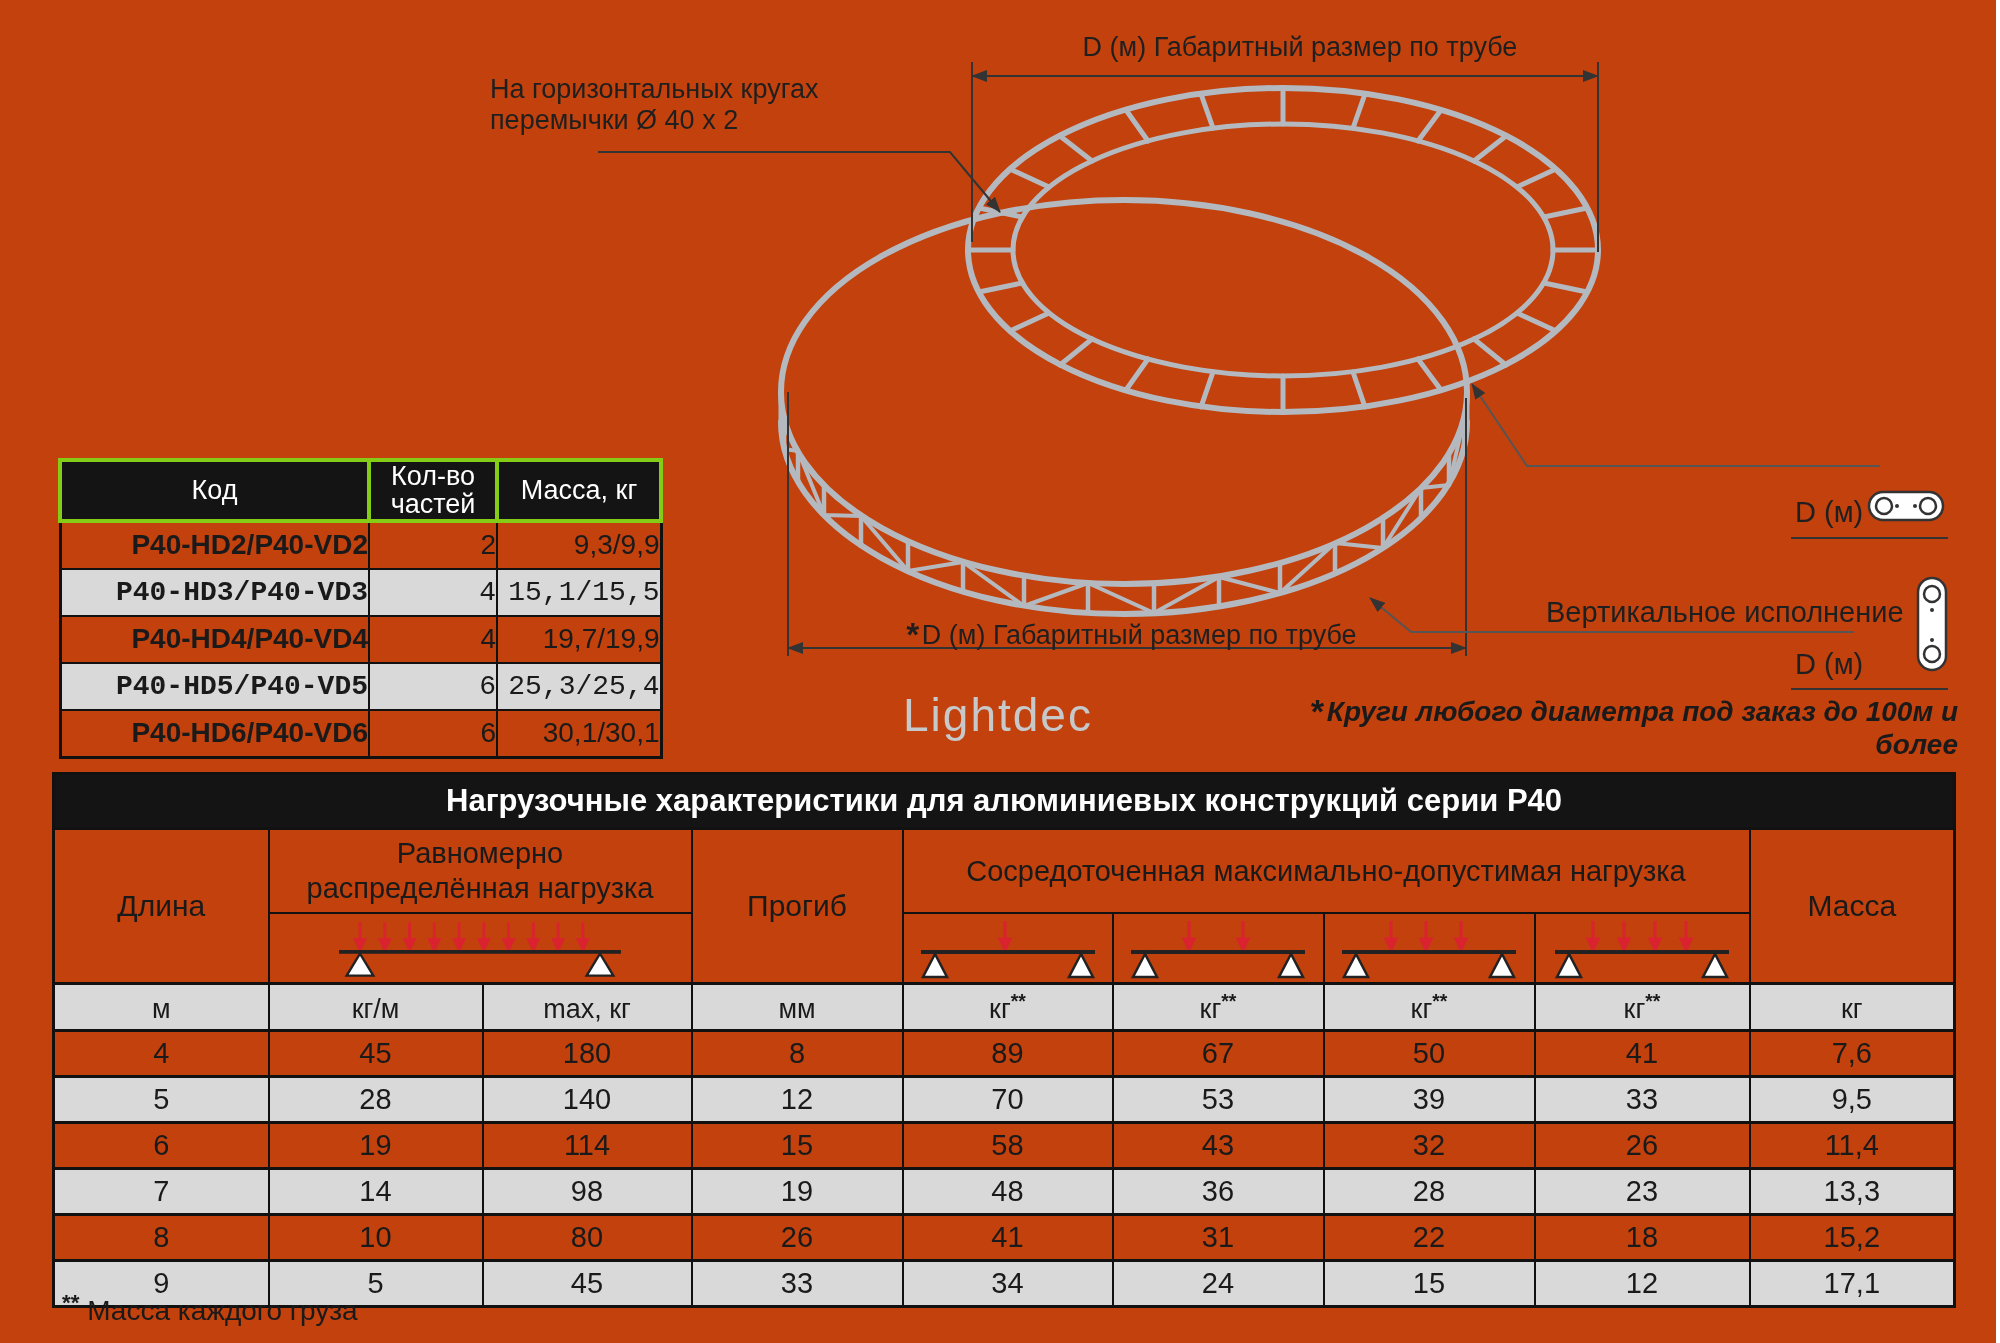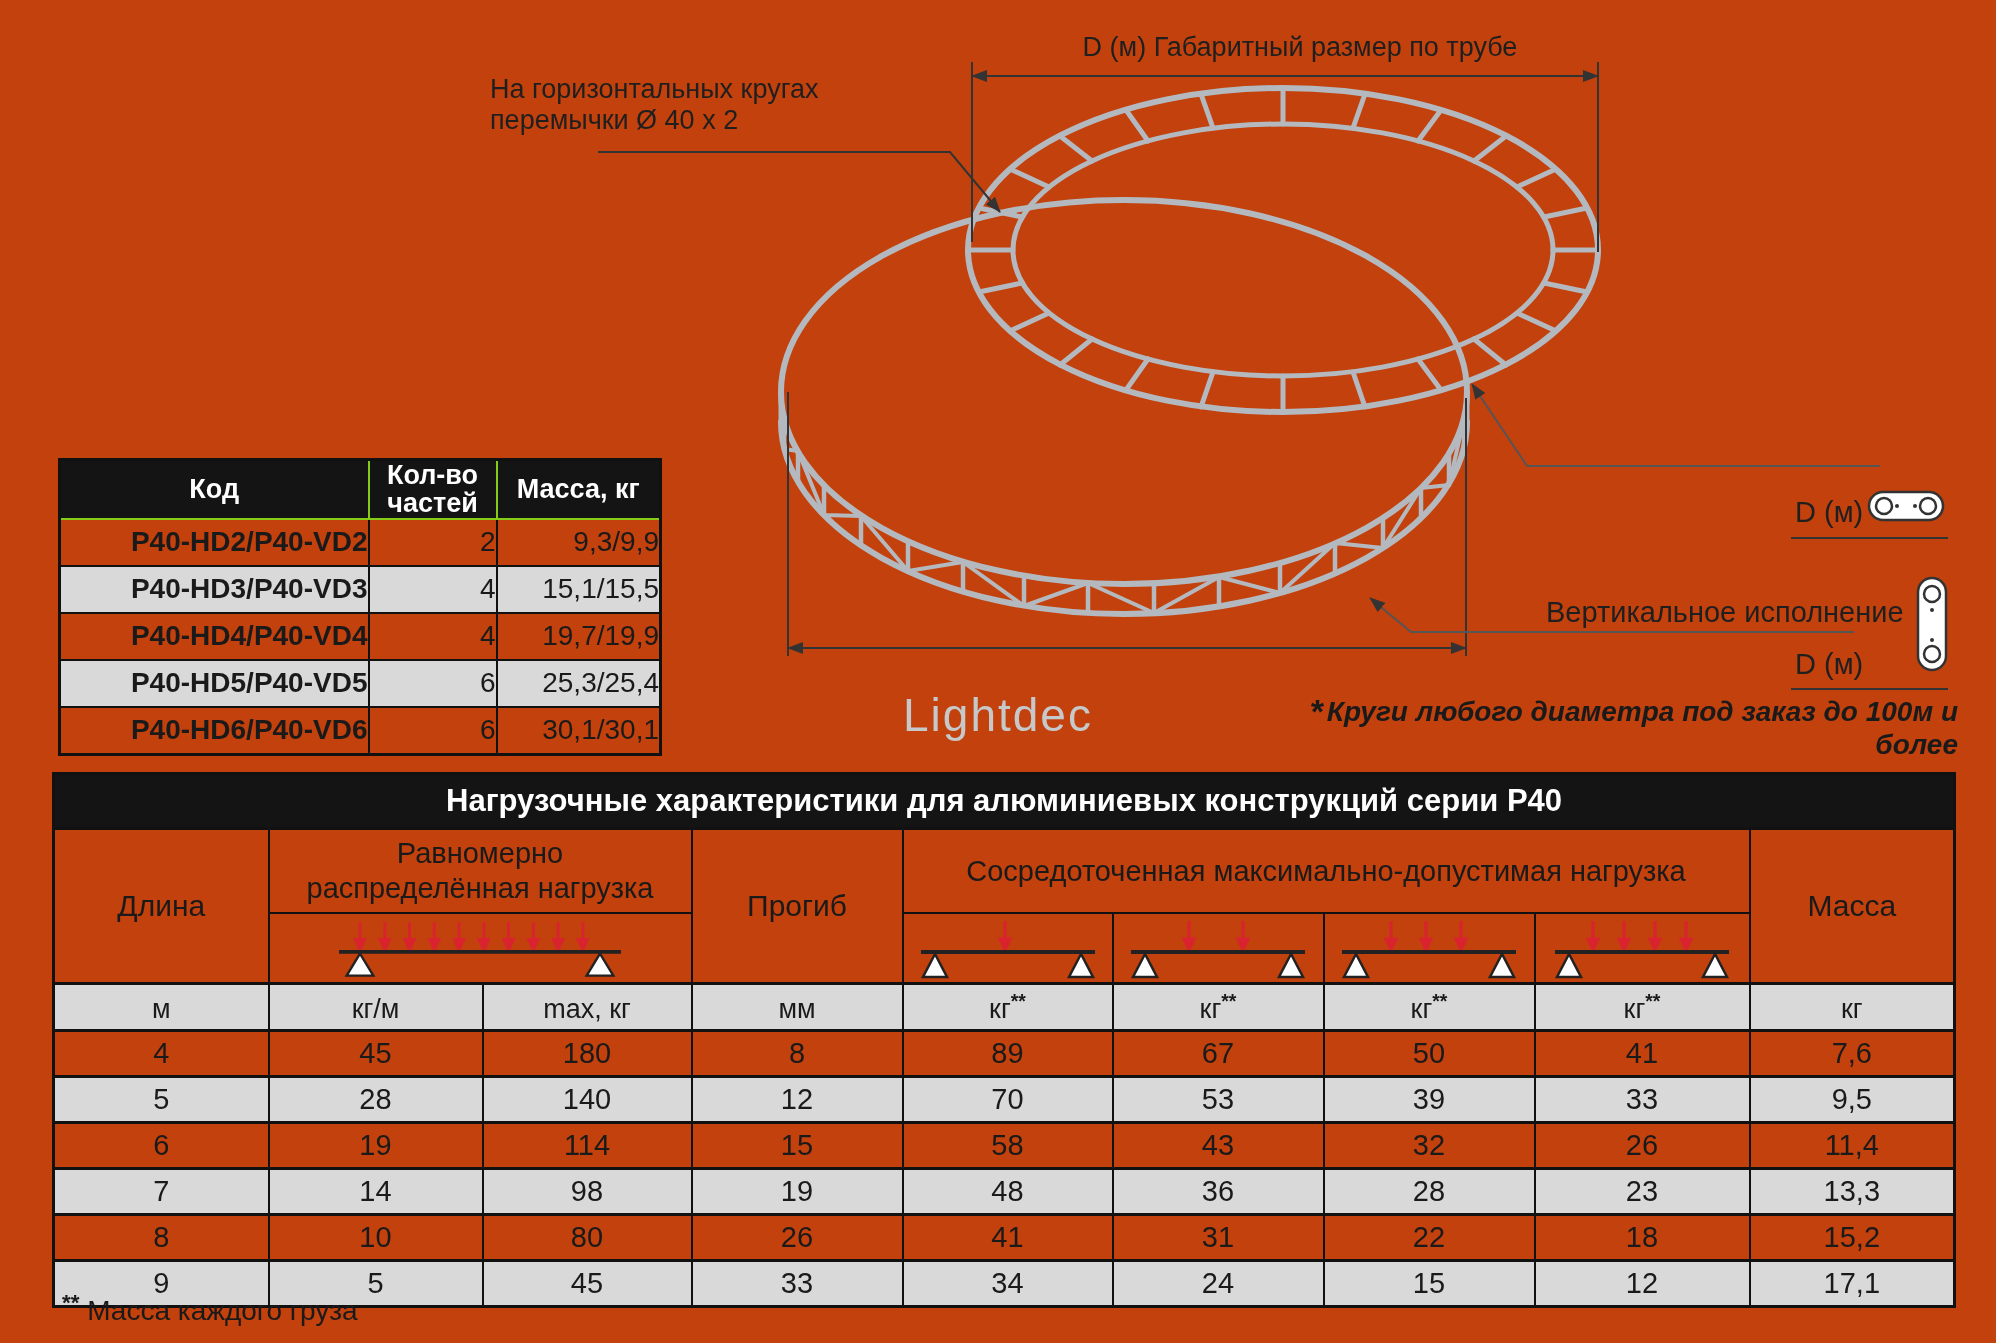--- a/index.html
+++ b/index.html
@@ -11,25 +11,25 @@
   .lbl{position:absolute;font-size:27px;line-height:1.15;color:#1f1f1f;}
   .lbl-center{text-align:center;}
   .dim-star{font-weight:bold;font-size:33px;font-style:italic;position:relative;top:2px;margin-right:4px;}
   .watermark{position:absolute;font-size:46px;color:#c6c8ca;letter-spacing:2px;}
   .order-note{position:absolute;font-style:italic;font-weight:bold;font-size:28px;text-align:right;}
   .order-note .dim-star{font-size:34px;}
 
   
   table{border-collapse:collapse;table-layout:fixed;}
   .spec{position:absolute;left:58px;top:458px;width:601px;border:3px solid #111;}
-  .spec th{background:#141414;color:#fff;font-weight:bold;font-size:27px;height:54px;
-           padding:0;line-height:1.05;border:2px solid #84cc16;text-align:center;vertical-align:middle;}
+  .spec th{background:#141414;color:#fff;font-weight:normal;font-size:27px;height:54px;
+           padding:0;line-height:1.05;border:4px solid #84cc16;text-align:center;vertical-align:middle;}
   .spec td{border:2px solid #111;text-align:right;vertical-align:middle;font-size:28px;height:45px;padding:0;}
   .spec td.code{font-weight:bold;}
-  .spec tr.alt td{background:#d9d9d9;}
+  .spec tr.alt td{background:#d9d9d9;font-family:Liberation Mono, monospace;}
 
   
   .load{position:absolute;left:52px;top:772px;width:1901px;border:3px solid #111;}
   .load th,.load td{border:2px solid #111;text-align:center;vertical-align:middle;padding:0;font-weight:normal;}
   .load tr.title th{background:#141414;color:#fff;font-size:31px;font-weight:bold;height:52px;border:3px solid #111;}
   .load tr.h1 th{font-size:29px;height:82px;line-height:1.2;white-space:pre-line;}
   .load tr.h2 td{height:68px;}
   .load tr.units td{background:#d9d9d9;font-size:27px;height:44px;border-top:3px solid #111;border-bottom:3px solid #111;}
   .load tr.data td{font-size:29px;height:43px;border-top-width:3px;}
   .load tr.data.alt td{background:#d9d9d9;}
@@ -109,20 +109,23 @@
     <div>перемычки Ø 40 x 2</div>
   </div>
 
 
   <div class="lbl" style="left:1795px;top:496px;font-size:29px;">D (м)</div>
 
   <div class="lbl" style="left:1546px;top:596px;font-size:29px;">Вертикальное исполнение</div>
 
   <div class="lbl" style="left:1795px;top:648px;font-size:29px;">D (м)</div>
 
+  <div class="lbl" style="left:905px;top:614px;">
+    <span class="dim-star">*</span><span>D (м)  Габаритный размер по трубе</span>
+  </div>
 
   <div class="watermark" style="left:903px;top:688px;">Lightdec</div>
 
   <div class="order-note" style="left:1250px;top:690px;width:708px;">
     <span class="dim-star">*</span><span>Круги любого диаметра под заказ до 100м и более</span>
   </div>
 
   <table class="spec">
     <colgroup>
         <col style="width:309px">

